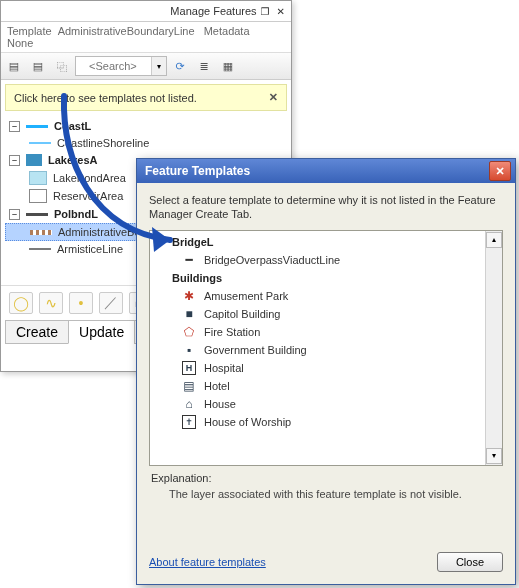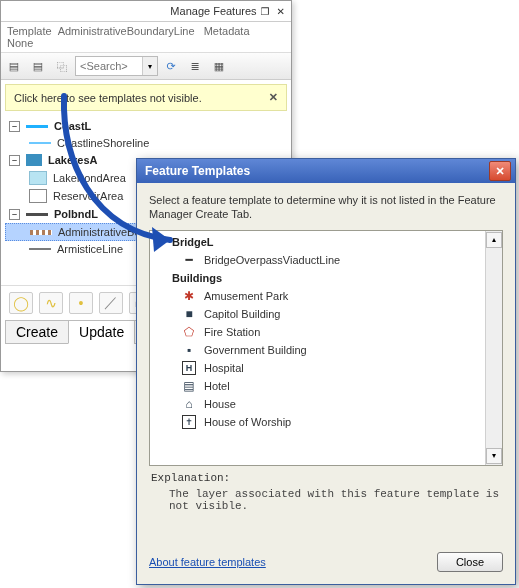--- a/index.html
+++ b/index.html
@@ -57,20 +57,21 @@
     display:flex; align-items:center; justify-content:center;
     cursor:pointer;
     color:#555;
   }
   .search-box {
     display:flex;
     align-items:center;
     border:1px solid #bbb;
     height:18px;
     background:#fff;
+    padding-left:9px;
   }
   .search-box input {
     border:none; outline:none; font-size:11px;
     width:58px; padding:0 4px; color:#888;
   }
   .search-dd {
     width:14px; height:18px; border-left:1px solid #ccc;
     display:flex; align-items:center; justify-content:center;
     font-size:8px; cursor:pointer;
     background:#f0f0f0;
@@ -256,21 +257,20 @@
   .ft-icon {
     width:14px; height:14px;
     display:flex; align-items:center; justify-content:center;
     font-size:12px;
     color:#333;
   }
   .ft-icon.red { color:#c1392b; }
   .ft-icon.dark { color:#2c3e50; }
   .ft-expl {
     padding:6px 2px 2px 2px;
-    font-family:Liberation Mono, monospace;
   }
   .ft-expl .lbl { color:#333; }
   .ft-expl .txt { padding:4px 0 0 18px; color:#444; }
   .ft-footer {
     display:flex;
     align-items:center;
     padding:8px 12px 12px 12px;
   }
   .ft-footer a { color:#1a4fb3; text-decoration:underline; flex:1; }
   .ft-btn {
@@ -304,21 +304,21 @@
     <div class="tb-btn">⿻</div>
     <div class="search-box">
       <input placeholder="&lt;Search&gt;" style="">
       <div class="search-dd">▾</div>
     </div>
     <div class="tb-btn" style="color:#3477c9">⟳</div>
     <div class="tb-btn">≣</div>
     <div class="tb-btn">▦</div>
   </div>
   <div class="mf-banner">
-    <span class="mf-banner-text">Click here to see templates not visible.</span>
+    <span class="mf-banner-text">Click here to see templates not listed.</span>
     <span class="mf-banner-close">✕</span>
   </div>
   <div class="mf-list">
     <div class="mf-group">
         <span class="exp">–</span>
         <span class="swatch coast"></span>
         <span>CoastL</span>
       </div>
     <div class="mf-item">
         <span class="swatch shore"></span>

